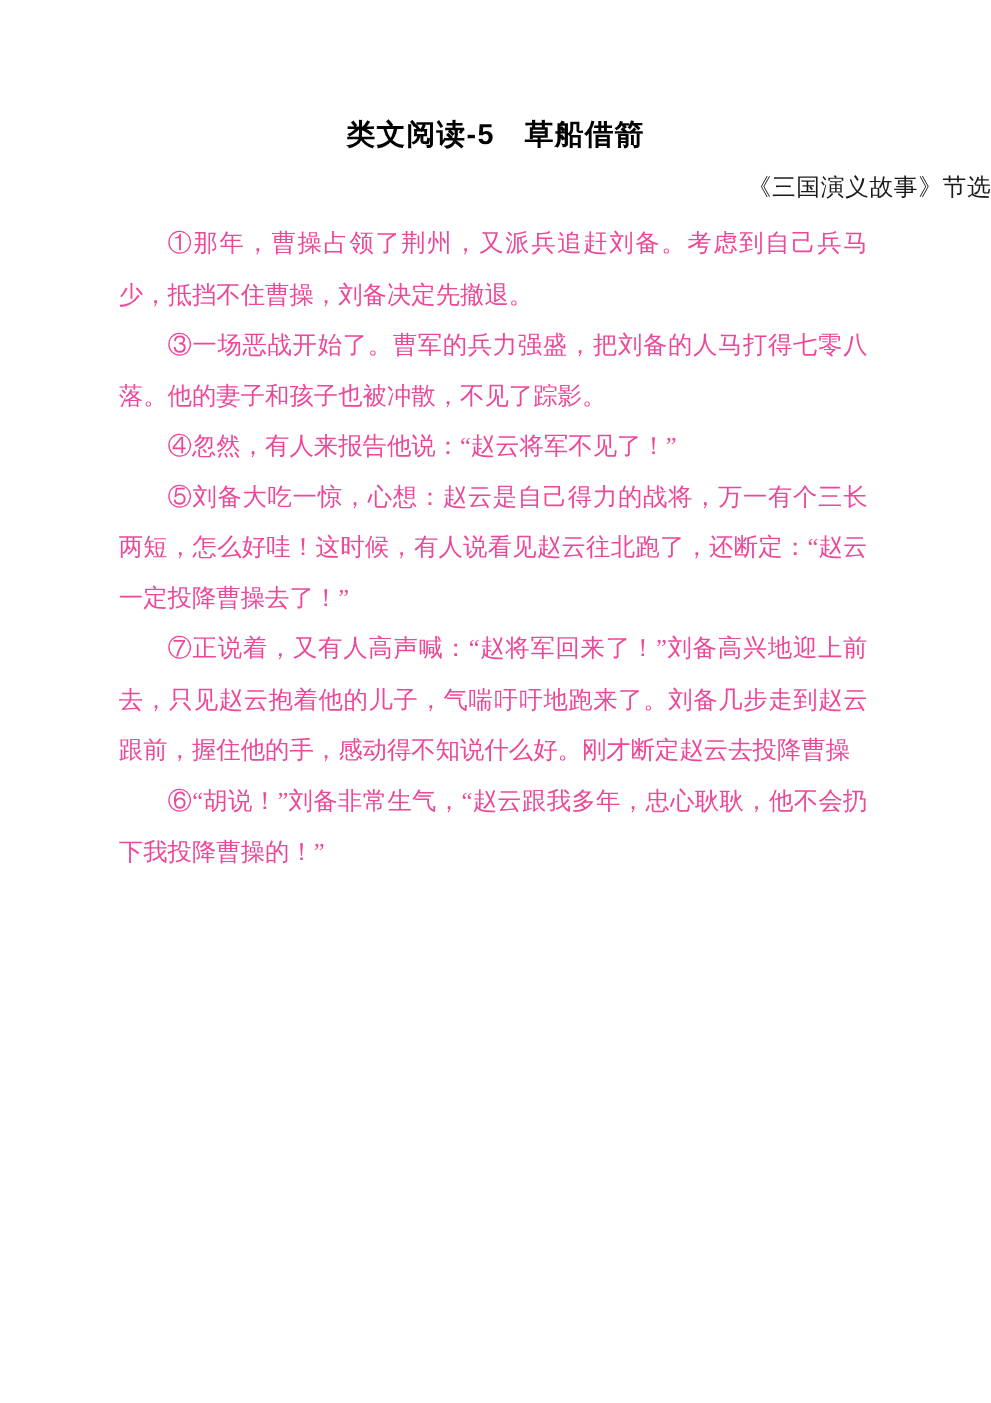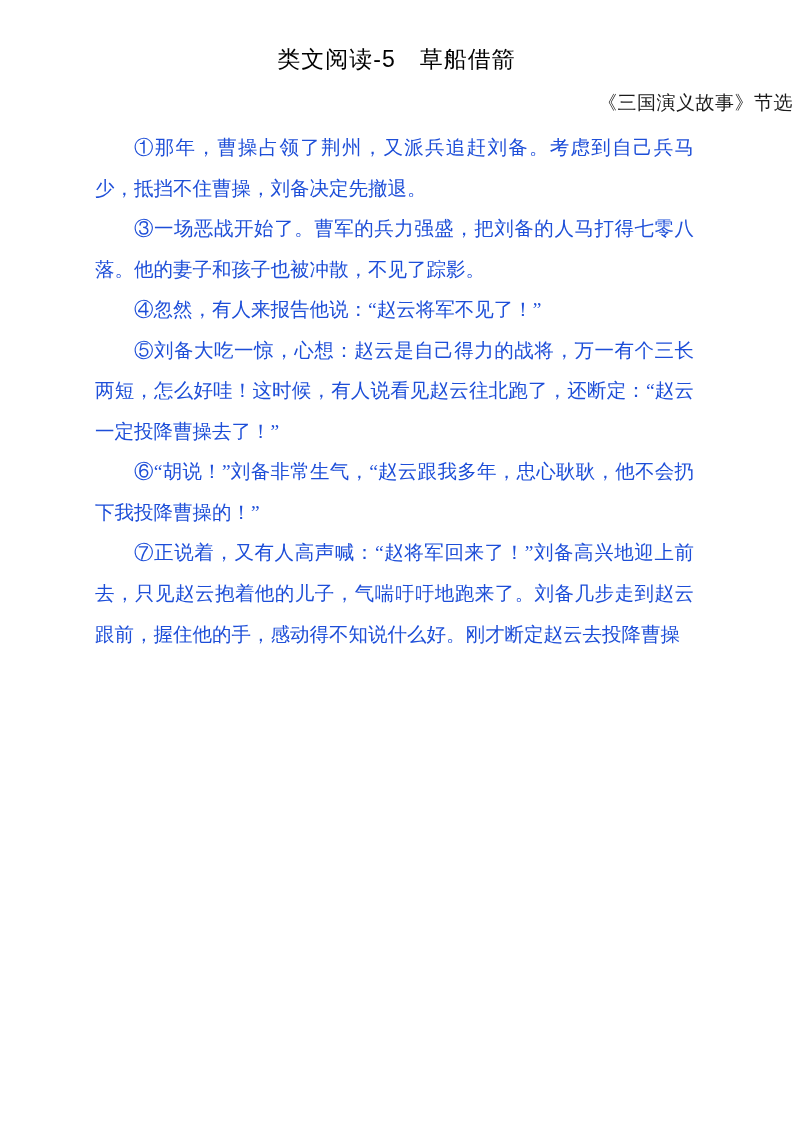--- a/index.html
+++ b/index.html
@@ -12,24 +12,24 @@
     width: 793px;
     height: 1122px;
     background: #ffffff;
     overflow: hidden;
     box-sizing: border-box;
     font-family: "Liberation Serif", "DejaVu Serif", serif;
     color: #000000;
   }
   .doc-title {
     margin: 0;
-    padding-top: 44px;
+    padding-top: 92px;
     text-align: center;
     font-family: "Liberation Sans", "DejaVu Sans", sans-serif;
-    font-weight: 400;
+    font-weight: 700;
     font-size: 23px;
     line-height: 31px;
     letter-spacing: 1px;
     color: #000000;
   }
   .doc-subtitle {
     margin: 15px 0 0 0;
     text-align: right;
     font-family: "Liberation Sans", "DejaVu Sans", sans-serif;
     font-weight: 400;
@@ -37,35 +37,35 @@
     line-height: 25px;
     letter-spacing: 0.5px;
     color: #1a1a1a;
   }
   .doc-body {
     margin: 13px 99px 0 95px;
     font-size: 19.5px;
     line-height: 40.55px;
     text-align: justify;
     text-justify: inter-ideograph;
-    color: #1d4ed8;
+    color: #ec4899;
   }
   .doc-body p {
     margin: 0;
     padding: 0;
     text-indent: 2em;
   }
 </style>
 </head>
 <body>
 
 <div class="page">
   <h1 class="doc-title">类文阅读-5　草船借箭</h1>
   <h2 class="doc-subtitle">《三国演义故事》节选</h2>
   <div class="doc-body">
     <p>①那年，曹操占领了荆州，又派兵追赶刘备。考虑到自己兵马少，抵挡不住曹操，刘备决定先撤退。</p>
     <p>③一场恶战开始了。曹军的兵力强盛，把刘备的人马打得七零八落。他的妻子和孩子也被冲散，不见了踪影。</p>
     <p>④忽然，有人来报告他说：“赵云将军不见了！”</p>
     <p>⑤刘备大吃一惊，心想：赵云是自己得力的战将，万一有个三长两短，怎么好哇！这时候，有人说看见赵云往北跑了，还断定：“赵云一定投降曹操去了！”</p>
+    <p>⑦正说着，又有人高声喊：“赵将军回来了！”刘备高兴地迎上前去，只见赵云抱着他的儿子，气喘吁吁地跑来了。刘备几步走到赵云跟前，握住他的手，感动得不知说什么好。刚才断定赵云去投降曹操</p>
     <p>⑥“胡说！”刘备非常生气，“赵云跟我多年，忠心耿耿，他不会扔下我投降曹操的！”</p>
-    <p>⑦正说着，又有人高声喊：“赵将军回来了！”刘备高兴地迎上前去，只见赵云抱着他的儿子，气喘吁吁地跑来了。刘备几步走到赵云跟前，握住他的手，感动得不知说什么好。刚才断定赵云去投降曹操</p>
   </div>
 </div>
 
 </body></html>

